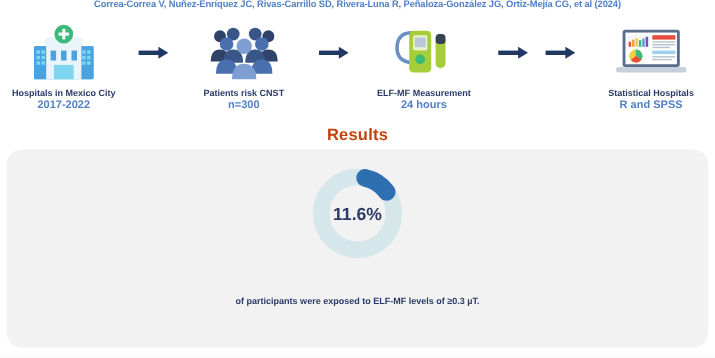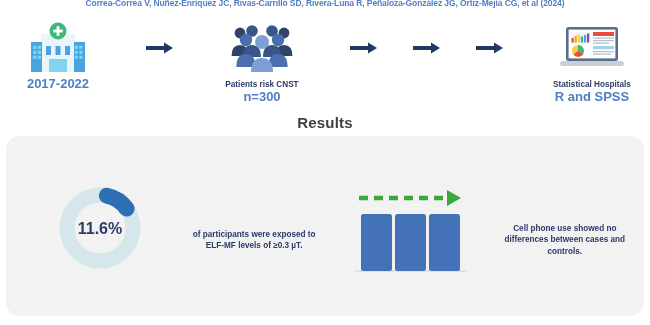--- a/index.html
+++ b/index.html
@@ -26,41 +26,41 @@
   .step{
     width:108px;display:flex;flex-direction:column;
     align-items:center;flex:0 0 auto;
   }
   .step .art{height:56px;display:flex;align-items:center;justify-content:center;}
   .step .lbl{
     margin-top:4px;text-align:center;font-size:8.2px;font-weight:700;
     color:#2b3a67;line-height:1.12;
   }
   .step .sub{
-    margin-top:1px;text-align:right;font-size:13px;font-weight:600;
+    margin-top:1px;text-align:right;font-size:10px;font-weight:600;
     color:#4f7fc4;line-height:1.1;
   }
   .connector{
     flex:0 0 auto;width:30px;height:56px;
     display:flex;align-items:center;justify-content:center;
   }
   
   .results-title{
     position:absolute;top:114px;left:0;width:650px;text-align:center;
-    font-size:15px;font-weight:700;color:#404040;letter-spacing:0.2px;
+    font-size:15px;font-weight:700;color:#c2410c;letter-spacing:0.2px;
   }
   
   .results-panel{
     position:absolute;top:136px;left:6px;
     width:638px;height:180px;
     background:#f2f2f2;border-radius:14px;
     display:flex;box-sizing:border-box;padding:8px 2px 4px 2px;
   }
   .card{
-    flex:1 1 0;display:flex;flex-direction:row;align-items:center;
+    flex:1 1 0;display:flex;flex-direction:column;align-items:center;
     padding:0 4px;box-sizing:border-box;
   }
   .card .viz{
     height:100px;width:100%;display:flex;align-items:flex-end;
     justify-content:center;position:relative;
   }
   .card .cap{
     margin-top:24px;text-align:center;font-size:8.2px;font-weight:600;
     color:#2b3a67;line-height:1.35;padding:0 4px;
   }
@@ -114,20 +114,21 @@
             <rect x="52.2" y="28.7" width="3.2" height="3.2"></rect>
           <rect x="47.7" y="33.7" width="3.2" height="3.2"></rect>
             <rect x="52.2" y="33.7" width="3.2" height="3.2"></rect>
         </g>
         <rect x="19" y="24" width="5" height="9" fill="#4aa3df"></rect>
         <rect x="28.5" y="24" width="5" height="9" fill="#4aa3df"></rect>
         <rect x="38" y="24" width="5" height="9" fill="#4aa3df"></rect>
         <rect x="22" y="37" width="18" height="13" fill="#7fd4f0"></rect>
       </svg>
     </div>
+    <div class="lbl">Hospitals in Mexico City</div>
     <div class="sub">2017-2022</div>
   </div>
 
   <div class="connector">
     <span>
       <svg width="28" height="12" viewBox="0 0 28 12">
         <rect x="0" y="4" width="19" height="4" fill="#1f3864"></rect>
         <polygon points="18,0.5 27,6 18,11.5" fill="#1f3864"></polygon>
       </svg>
     </span>
@@ -166,20 +167,36 @@
 
   <div class="connector">
     <span>
       <svg width="28" height="12" viewBox="0 0 28 12">
         <rect x="0" y="4" width="19" height="4" fill="#1f3864"></rect>
         <polygon points="18,0.5 27,6 18,11.5" fill="#1f3864"></polygon>
       </svg>
     </span>
   </div>
 
+  <div class="step">
+    <div class="art">
+      <svg width="58" height="52" viewBox="0 0 58 52">
+        <path d="M22 8 q-16 -2 -17 12 q-1 14 14 15" fill="none" stroke="#6b8fc4" stroke-width="3.2" stroke-linecap="round"></path>
+        <path d="M36 40 q16 2 17 -12" fill="none" stroke="#6b8fc4" stroke-width="3.2" stroke-linecap="round" opacity="0"></path>
+        <rect x="16" y="6" width="20" height="38" rx="4" fill="#a6ce39"></rect>
+        <rect x="19.5" y="10" width="13" height="14" rx="1.6" fill="#e9f3c9"></rect>
+        <rect x="21" y="12" width="10" height="9" rx="1" fill="#b9c9d8"></rect>
+        <circle cx="26" cy="32" r="4.4" fill="#3cb878"></circle>
+        <rect x="40" y="12" width="9" height="28" rx="4.5" fill="#a6ce39"></rect>
+        <rect x="40" y="9" width="9" height="9" rx="3.5" fill="#36424f"></rect>
+      </svg>
+    </div>
+    <div class="lbl">ELF-MF Measurement</div>
+    <div class="sub">24 hours</div>
+  </div>
 
   <div class="connector">
     <span>
       <svg width="28" height="12" viewBox="0 0 28 12">
         <rect x="0" y="4" width="19" height="4" fill="#1f3864"></rect>
         <polygon points="18,0.5 27,6 18,11.5" fill="#1f3864"></polygon>
       </svg>
     </span>
   </div>
 
@@ -239,28 +256,15 @@
       <svg width="92" height="92" viewBox="0 0 92 92">
         <circle cx="46" cy="46" r="33" fill="none" stroke="#d6e7ec" stroke-width="15"></circle>
         <circle cx="46" cy="46" r="33" fill="none" stroke="#2d6fb0" stroke-width="16" stroke-linecap="round" stroke-dasharray="24 183" transform="rotate(-78 46 46)"></circle>
         <text class="pct" x="46" y="52" text-anchor="middle">11.6%</text>
       </svg>
     </div>
     <div class="cap">of participants were exposed to ELF-MF levels of ≥0.3 µT.</div>
   </div>
 
 
-  <div class="card">
-    <div class="viz">
-      <svg width="126" height="100" viewBox="0 0 126 100">
-        <line x1="8" y1="93" x2="120" y2="93" stroke="#dadada" stroke-width="1.6"></line>
-        <rect x="14" y="36" width="31" height="57" rx="2.5" fill="#4472b8"></rect>
-        <rect x="48" y="36" width="31" height="57" rx="2.5" fill="#4472b8"></rect>
-        <rect x="82" y="36" width="31" height="57" rx="2.5" fill="#4472b8"></rect>
-        <line x1="12" y1="20" x2="104" y2="20" stroke="#3aa93a" stroke-width="4.6" stroke-dasharray="9 6" stroke-linecap="butt"></line>
-        <polygon points="100,12 114,20 100,28" fill="#3aa93a"></polygon>
-      </svg>
-    </div>
-    <div class="cap">Cell phone use showed no differences between cases and controls.</div>
-  </div>
 
 
 </div>
 
 </body></html>

